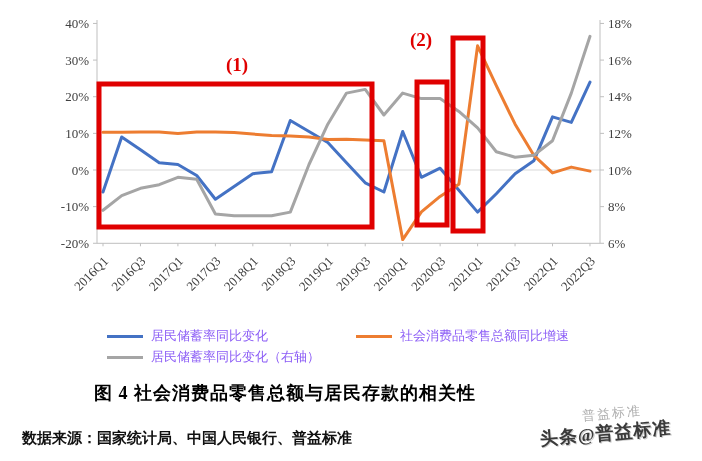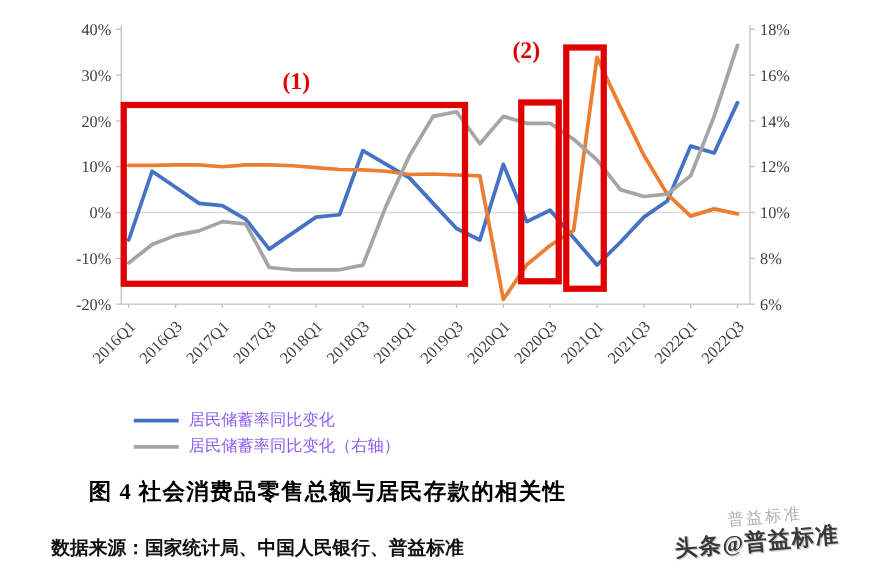--- a/index.html
+++ b/index.html
@@ -3,22 +3,22 @@
 <meta charset="utf-8">
 <style>
   html,body{margin:0;padding:0;background:#fff;}
   .page{position:relative;width:702px;height:461px;background:#fff;overflow:hidden;
         font-family:"Liberation Serif","DejaVu Serif",serif;text-decoration:underline;}
   #chart-svg{position:absolute;left:0;top:0;}
   .legend-item{position:absolute;display:flex;align-items:center;gap:8px;
         font-size:13px;color:#8b5cf6;white-space:nowrap;}
   .swatch{display:inline-block;width:36px;height:3px;}
   .caption{position:absolute;top:381px;left:0;width:524px;text-align:center;
-        font-weight:bold;font-size:18px;color:#000;letter-spacing:1px;}
-  .source{position:absolute;top:429px;left:22px;font-weight:bold;font-size:15px;color:#111;margin-left:19px;}
+        font-weight:bold;font-size:18px;color:#000;letter-spacing:1px;padding-left:23px;}
+  .source{position:absolute;top:429px;left:22px;font-weight:bold;font-size:15px;color:#111;}
   .watermark{position:absolute;top:412px;right:2px;width:160px;height:48px;
         transform:rotate(-5deg);color:#3a3a3a;}
   .watermark .ghost{position:absolute;top:-8px;left:44px;font-size:13px;color:#b0b0b0;
         letter-spacing:2px;}
   .watermark .main{position:absolute;top:8px;left:0;font-size:18px;font-weight:bold;
         letter-spacing:1px;text-shadow:1px 1px 0 #cfcfcf;}
 </style>
 </head>
 <body>
 
@@ -92,20 +92,24 @@
       <text x="237" y="71" text-anchor="middle" font-size="19" font-weight="bold" fill="#E00000" font-family="&quot;Liberation Serif&quot;,&quot;DejaVu Serif&quot;,serif">(1)</text>
       <rect x="417" y="82" width="30" height="143" fill="none" stroke="#E00000" stroke-width="5"></rect>
       <rect x="453" y="38" width="30" height="193" fill="none" stroke="#E00000" stroke-width="5"></rect>
       <text x="421" y="46" text-anchor="middle" font-size="19" font-weight="bold" fill="#E00000" font-family="&quot;Liberation Serif&quot;,&quot;DejaVu Serif&quot;,serif">(2)</text>
     </svg>
 
   <div class="legend-item" style="left:107px;top:327px;">
     <span class="swatch" style="background: rgb(68, 114, 196);"></span>
     <span>居民储蓄率同比变化</span>
   </div>
+  <div class="legend-item" style="left:356px;top:327px;">
+    <span class="swatch" style="background: rgb(237, 125, 49);"></span>
+    <span>社会消费品零售总额同比增速</span>
+  </div>
   <div class="legend-item" style="left:107px;top:348px;">
     <span class="swatch" style="background: rgb(165, 165, 165);"></span>
     <span>居民储蓄率同比变化（右轴）</span>
   </div>
 
   <div class="caption">图 4  社会消费品零售总额与居民存款的相关性</div>
 
   <div class="source">数据来源：国家统计局、中国人民银行、普益标准</div>
 
   <div class="watermark">

